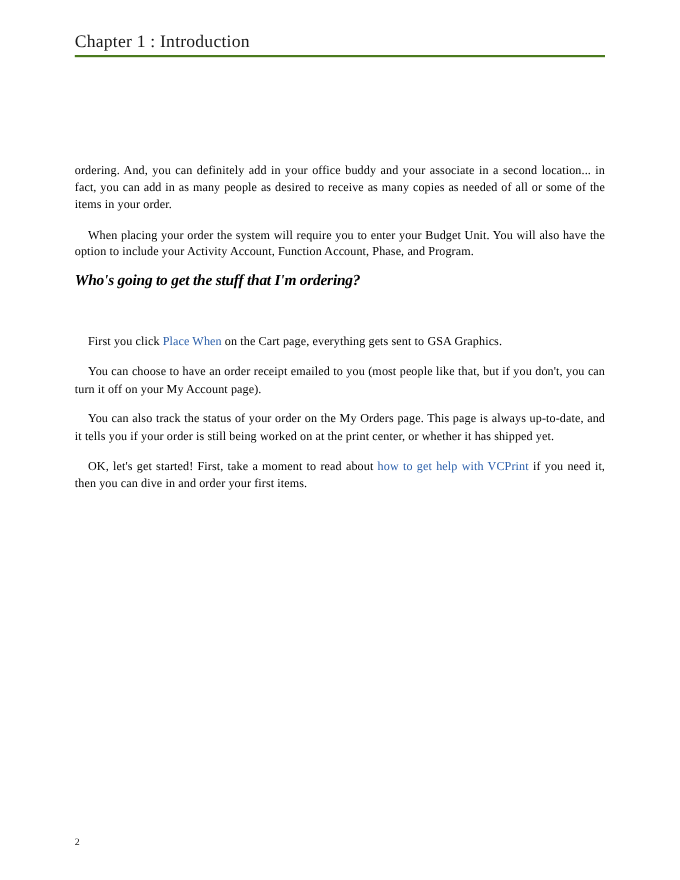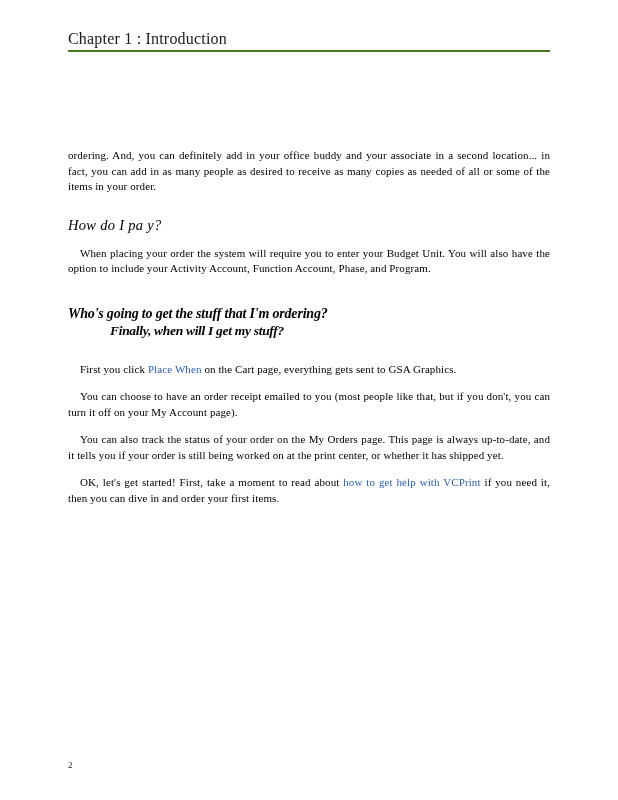--- a/index.html
+++ b/index.html
@@ -68,21 +68,21 @@
     margin: 0;
     font-size: 14px;
     font-style: italic;
     font-weight: bold;
     font-family: "Liberation Serif", serif;
     letter-spacing: -0.2px;
   }
   .overlap-wrap {
     position: relative;
     height: 44px;
-    margin-top: 29px;
+    margin-top: 10px;
   }
   .ov1 {
     position: absolute;
     left: 0; top: 0;
     width: 482px;
   }
   .ov2 {
     position: absolute;
     left: 0; top: 18px;
     width: 482px;
@@ -117,27 +117,25 @@
 
 <div class="page">
 
   <div class="header">Chapter 1 : Introduction</div>
   <div class="header-rule"></div>
 
   <div class="content">
 
     <p class="para">ordering. And, you can definitely add in your office buddy and your associate in a second location... in fact, you can add in as many people as desired to receive as many copies as needed of all or some of the items in your order.</p>
 
-    <h2 class="h-italic">How do I pa y?</h2>
 
     <p class="para indent">When placing your order the system will require you to enter your Budget Unit. You will also have the option to include your Activity Account, Function Account, Phase, and Program.</p>
 
     <div class="overlap-wrap">
       <h3 class="h-bold-italic ov1">Who's going to get the stuff that I'm ordering?</h3>
-      <div class="ov3">Finally, when will I get my stuff?</div>
     </div>
 
     <p class="para indent"><span>First you click </span><span class="link-strong">Place When</span><span> on the Cart page, everything gets sent to GSA Graphics.</span></p>
 
     <p class="para indent">You can choose to have an order receipt emailed to you (most people like that, but if you don't, you can turn it off on your My Account page).</p>
 
     <p class="para indent">You can also track the status of your order on the My Orders page. This page is always up-to-date, and it tells you if your order is still being worked on at the print center, or whether it has shipped yet.</p>
 
     <p class="para indent"><span>OK, let's get started! First, take a moment to read about </span><span class="link">how to get help with VCPrint</span><span> if you need it, then you can dive in and order your first items.</span></p>
 

